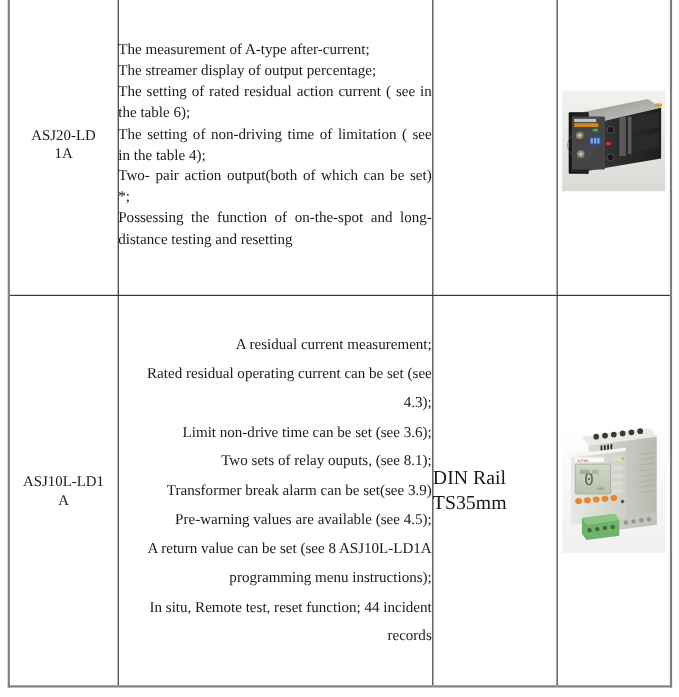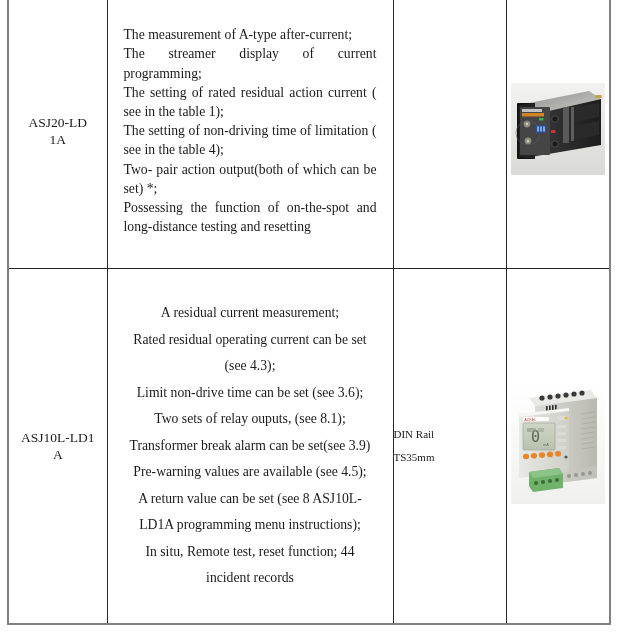--- a/index.html
+++ b/index.html
@@ -62,21 +62,21 @@
     line-height: 17px;
     padding: 4px 3px;
   }
 
   .cell-func {
     padding: 2px 5px 6px 6px;
     vertical-align: top;
   }
 
   .func-list {
-    margin: 16px;
+    margin: 0;
     padding: 0;
     list-style: none;
   }
 
   .func-list li {
     font-size: 13.7px;
     margin: 0;
     padding: 0;
   }
 
@@ -84,28 +84,28 @@
   .style-justified .func-list li {
     text-align: justify;
     text-align-last: left;
     line-height: 19.2px;
     -webkit-hyphens: none;
     hyphens: none;
   }
 
   
   .style-ragged .func-list li {
-    text-align: center;
+    text-align: right;
     line-height: 26.5px;
     font-family: Liberation Serif, serif;
   }
 
   .cell-mount {
     text-align: left;
-    font-size: 11px;
+    font-size: 18px;
     line-height: 23px;
     padding: 4px 6px 4px 17px;
   }
 
   .cell-image {
     text-align: center;
     vertical-align: middle;
     padding: 4px;
   }
 
@@ -133,22 +133,22 @@
       <tr style="height:274px;">
 
         <td class="cell-model">
           <div>ASJ20-LD</div>
           <div>1A</div>
         </td>
 
         <td class="cell-func style-justified">
           <ul class="func-list">
             <li>The measurement of A-type after-current;</li>
-            <li>The streamer display of current programming;</li>
-            <li>The setting of rated residual action current ( see in the table 1);</li>
+            <li>The streamer display of output percentage;</li>
+            <li>The setting of rated residual action current ( see in the table 6);</li>
             <li>The setting of non-driving time of limitation ( see in the table 4);</li>
             <li>Two- pair action output(both of which can be set) *;</li>
             <li>Possessing the function of on-the-spot and long-distance testing and resetting</li>
           </ul>
         </td>
 
         <td class="cell-mount"></td>
 
         <td class="cell-image">
           <span class="product-shot">

